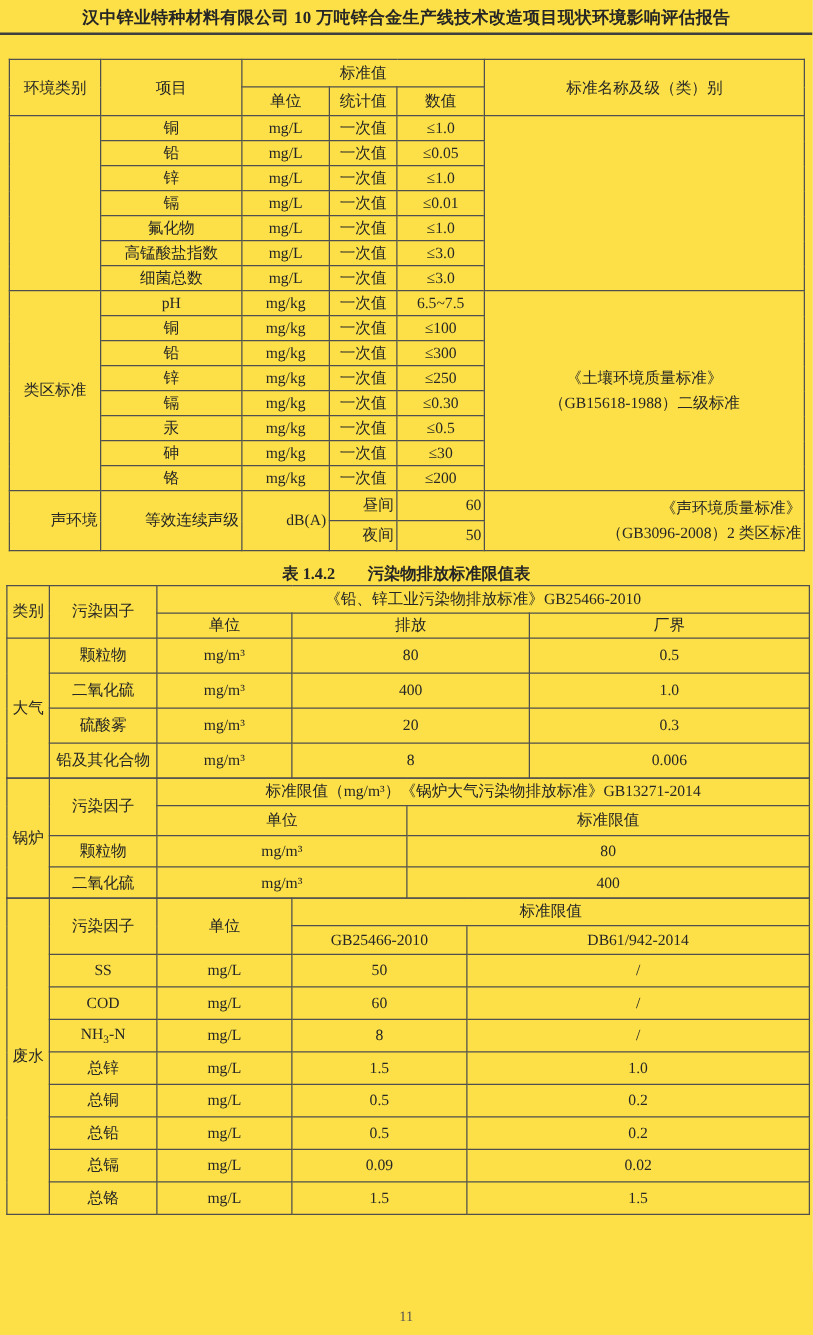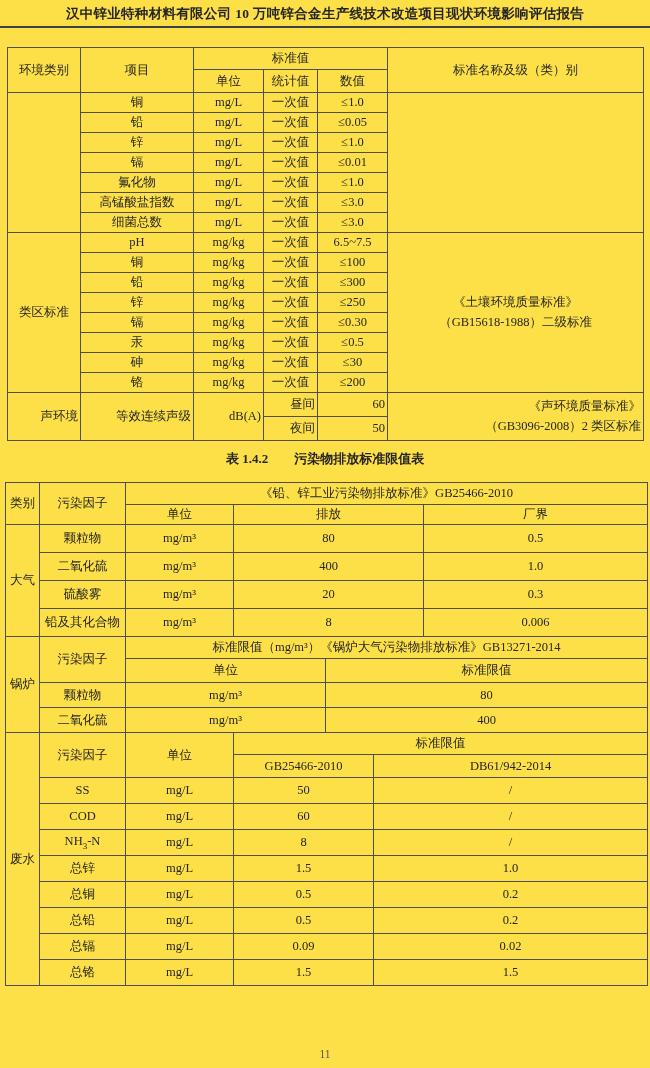--- a/index.html
+++ b/index.html
@@ -48,21 +48,21 @@
   .t1 .r20 td { height: 20px; }
   .t1 .r24 td { height: 24px; text-align: right; }
   .caption {
     margin-top: 9px;
     text-align: center;
     font-weight: bold;
     font-size: 13px;
   }
   .cap-title { margin-left: 26px; }
   .t2 { margin-left: 5px; width: 642px; }
-  .t2a { margin-top: 14px; }
+  .t2a { }
   .t2b, .t2c { margin-top: -1px; }
   .t2a .hr1 td { height: 22px; }
   .t2a .hr2 td { height: 20px; }
   .t2a .dr td { height: 28px; }
   .t2b .hr1 td { height: 22px; text-align: center; }
   .t2b .hr2 td { height: 24px; }
   .t2b .dr td { height: 25px; }
   .t2c .hr1 td { height: 22px; }
   .t2c .hr2 td { height: 23px; }
   .t2c .dr td { height: 26px; }

